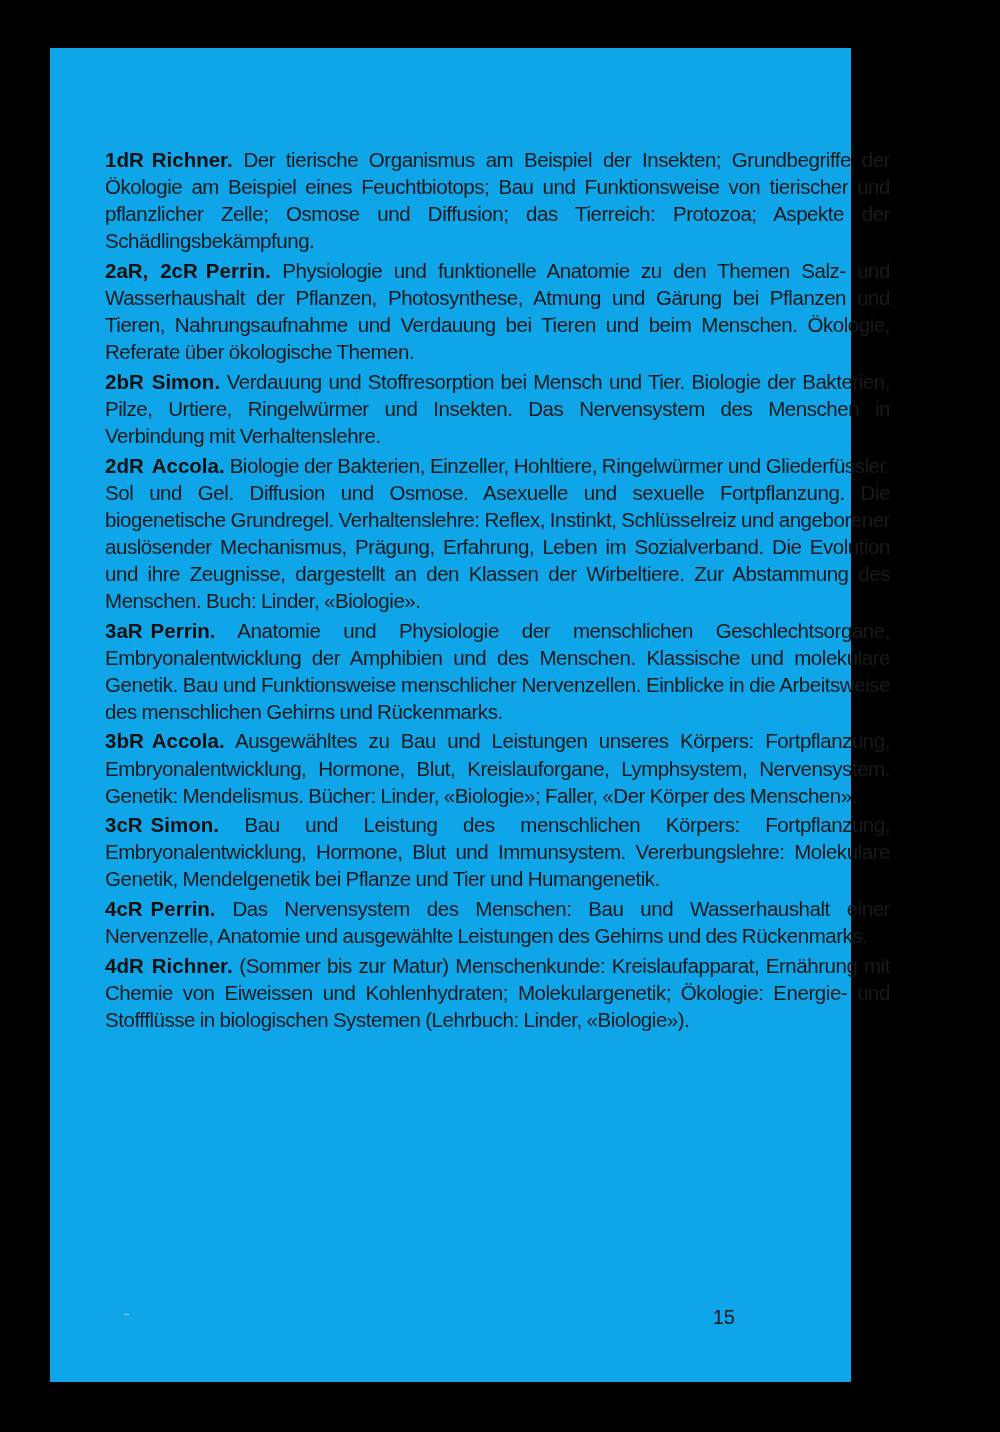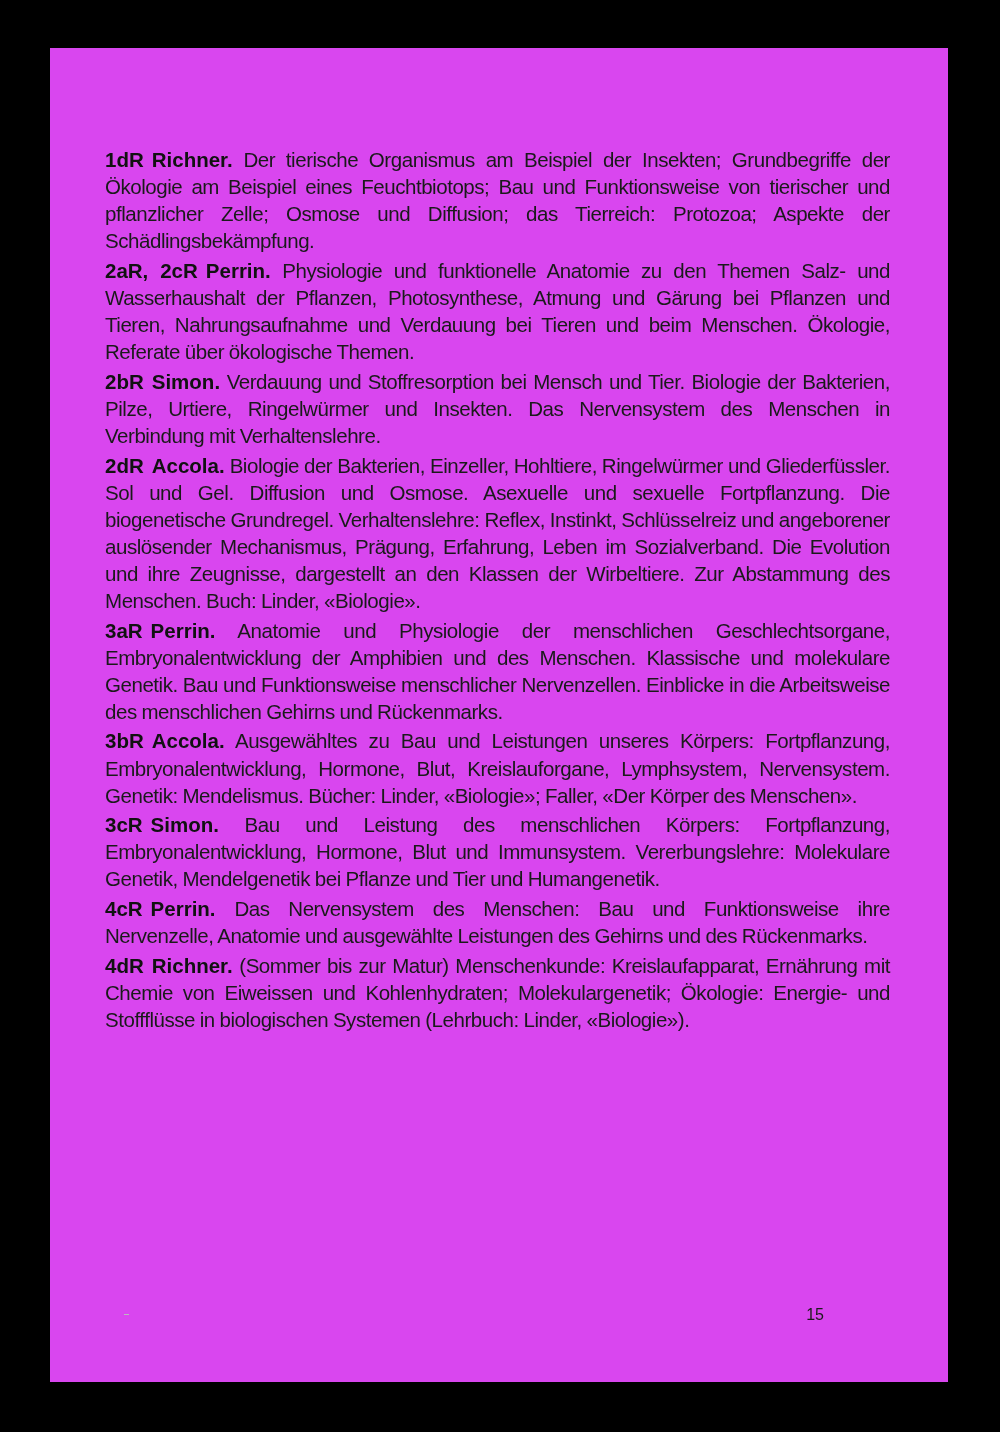--- a/index.html
+++ b/index.html
@@ -10,23 +10,23 @@
   body {
     width: 1000px;
     height: 1432px;
     position: relative;
     overflow: hidden;
   }
   .page {
     position: absolute;
     left: 50px;
     top: 48px;
-    width: 898px;
+    width: 801px;
     height: 1334px;
-    background: #d946ef;
+    background: #0ea5e9;
   }
   .content {
     position: absolute;
     left: 55px;
     top: 98px;
     width: 785px;
     font-family: "Liberation Sans", sans-serif;
     font-size: 20.5px;
     line-height: 27.1px;
     color: #1a1a1a;
@@ -41,24 +41,24 @@
   }
   .entry .label {
     font-weight: bold;
     letter-spacing: 0;
     color: #111111;
   }
   .entry .label .cls { }
   .entry .label .sep { display: inline-block; width: 8px; }
   .page-number {
     position: absolute;
-    right: 124px;
+    right: 116px;
     top: 1258px;
     font-family: "Liberation Sans", sans-serif;
-    font-size: 16px;
+    font-size: 20px;
     color: #1a1a1a;
   }
   .stray-mark {
     position: absolute;
     left: 74px;
     top: 1266px;
     width: 5px;
     height: 1px;
     background: #bbbbbb;
   }
@@ -78,21 +78,21 @@
     <p class="entry"><span class="label"><span class="cls">2dR</span><span class="sep"></span><span class="teacher">Accola.</span></span> <span>Biologie der Bakterien, Einzeller, Hohltiere, Ringelwürmer und Gliederfüssler. Sol und Gel. Diffusion und Osmose. Asexuelle und sexuelle Fortpflanzung. Die biogenetische Grundregel. Verhaltenslehre: Reflex, Instinkt, Schlüsselreiz und angeborener auslösender Mechanismus, Prägung, Erfahrung, Leben im Sozialverband. Die Evolution und ihre Zeugnisse, dargestellt an den Klassen der Wirbeltiere. Zur Abstammung des Menschen. Buch: Linder, «Biologie».</span></p>
 
     <p class="entry"><span class="label"><span class="cls">3aR</span><span class="sep"></span><span class="teacher">Perrin.</span></span> <span>Anatomie und Physiologie der menschlichen Geschlechtsorgane, Embryonalentwicklung der Amphibien und des Menschen. Klassische und molekulare Genetik. Bau und Funktionsweise menschlicher Nervenzellen. Einblicke in die Arbeitsweise des menschlichen Gehirns und Rückenmarks.</span></p>
 
     <p class="entry"><span class="label"><span class="cls">3bR</span><span class="sep"></span><span class="teacher">Accola.</span></span> <span>Ausgewähltes zu Bau und Leistungen unseres Körpers: Fortpflanzung, Embryonalentwicklung, Hormone, Blut, Kreislauforgane, Lymphsystem, Nervensystem. Genetik: Mendelismus. Bücher: Linder, «Biologie»; Faller, «Der Körper des Menschen».</span></p>
 
     <p class="entry"><span class="label"><span class="cls">3cR</span><span class="sep"></span><span class="teacher">Simon.</span></span> <span>Bau und Leistung des menschlichen Körpers: Fortpflanzung, Embryonalentwicklung, Hormone, Blut und Immunsystem. Vererbungslehre: Molekulare Genetik, Mendelgenetik bei Pflanze und Tier und Humangenetik.</span></p>
 
 
 
-    <p class="entry"><span class="label"><span class="cls">4cR</span><span class="sep"></span><span class="teacher">Perrin.</span></span> <span>Das Nervensystem des Menschen: Bau und Funktionsweise ihre Nervenzelle, Anatomie und ausgewählte Leistungen des Gehirns und des Rückenmarks.</span></p>
+    <p class="entry"><span class="label"><span class="cls">4cR</span><span class="sep"></span><span class="teacher">Perrin.</span></span> <span>Das Nervensystem des Menschen: Bau und Wasserhaushalt einer Nervenzelle, Anatomie und ausgewählte Leistungen des Gehirns und des Rückenmarks.</span></p>
 
     <p class="entry"><span class="label"><span class="cls">4dR</span><span class="sep"></span><span class="teacher">Richner.</span></span> <span>(Sommer bis zur Matur) Menschenkunde: Kreislaufapparat, Ernährung mit Chemie von Eiweissen und Kohlenhydraten; Molekulargenetik; Ökologie: Energie- und Stoffflüsse in biologischen Systemen (Lehrbuch: Linder, «Biologie»).</span></p>
 
   </div>
 
   <div class="stray-mark"></div>
   <div class="page-number">15</div>
 </div>
 
 </body></html>

